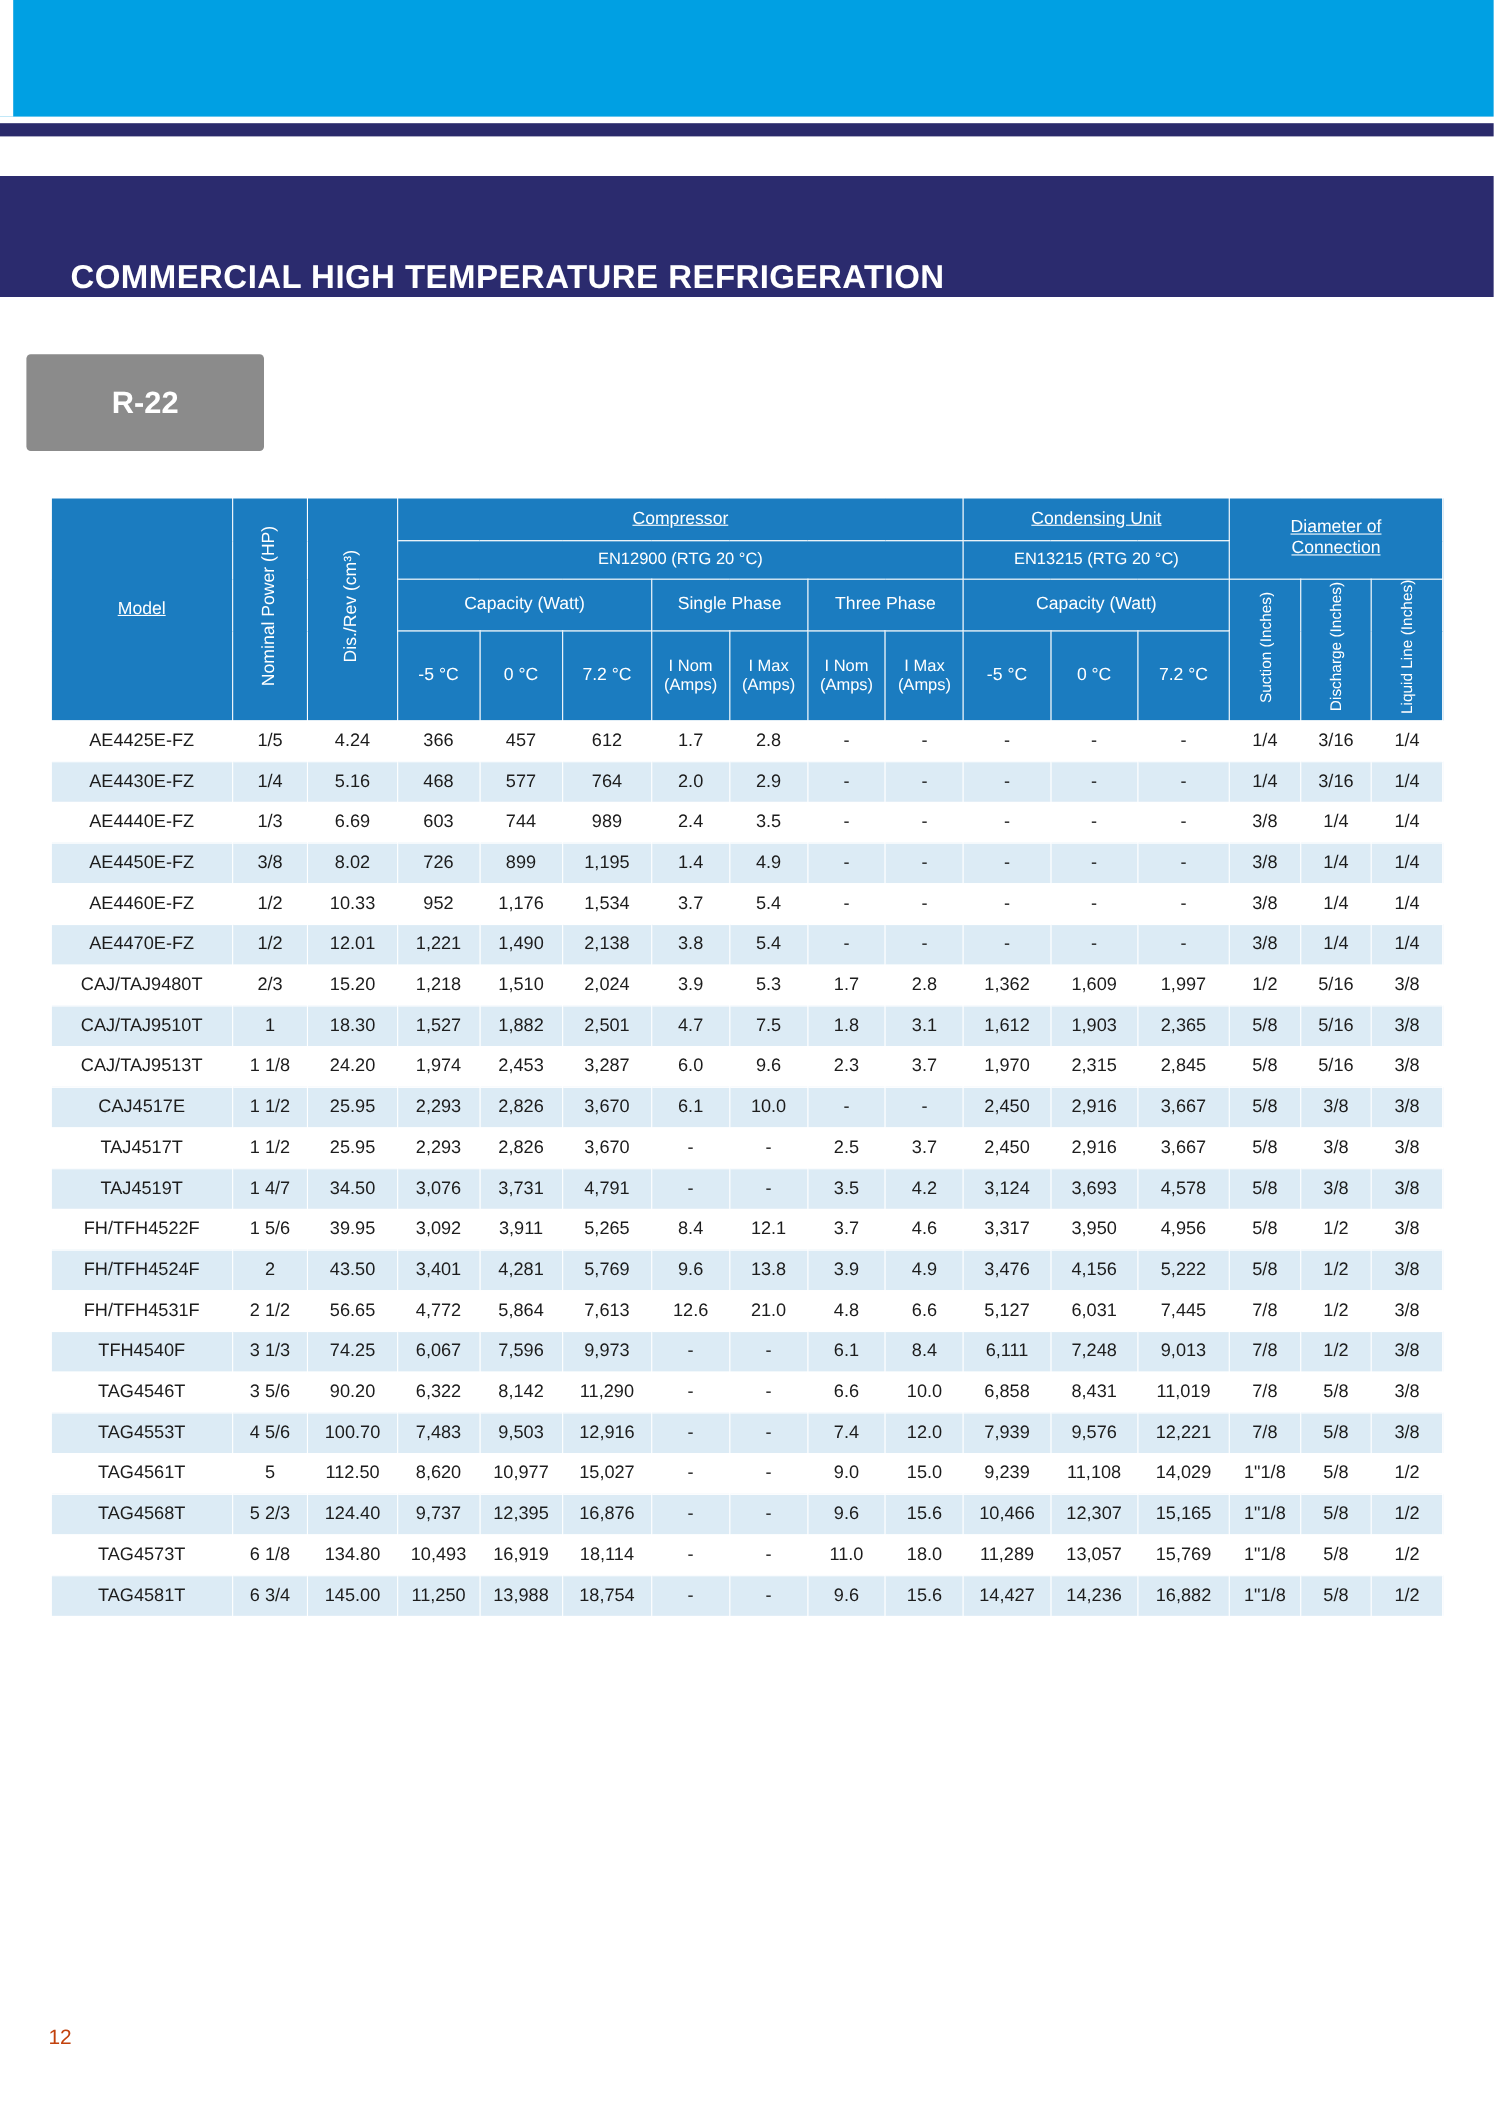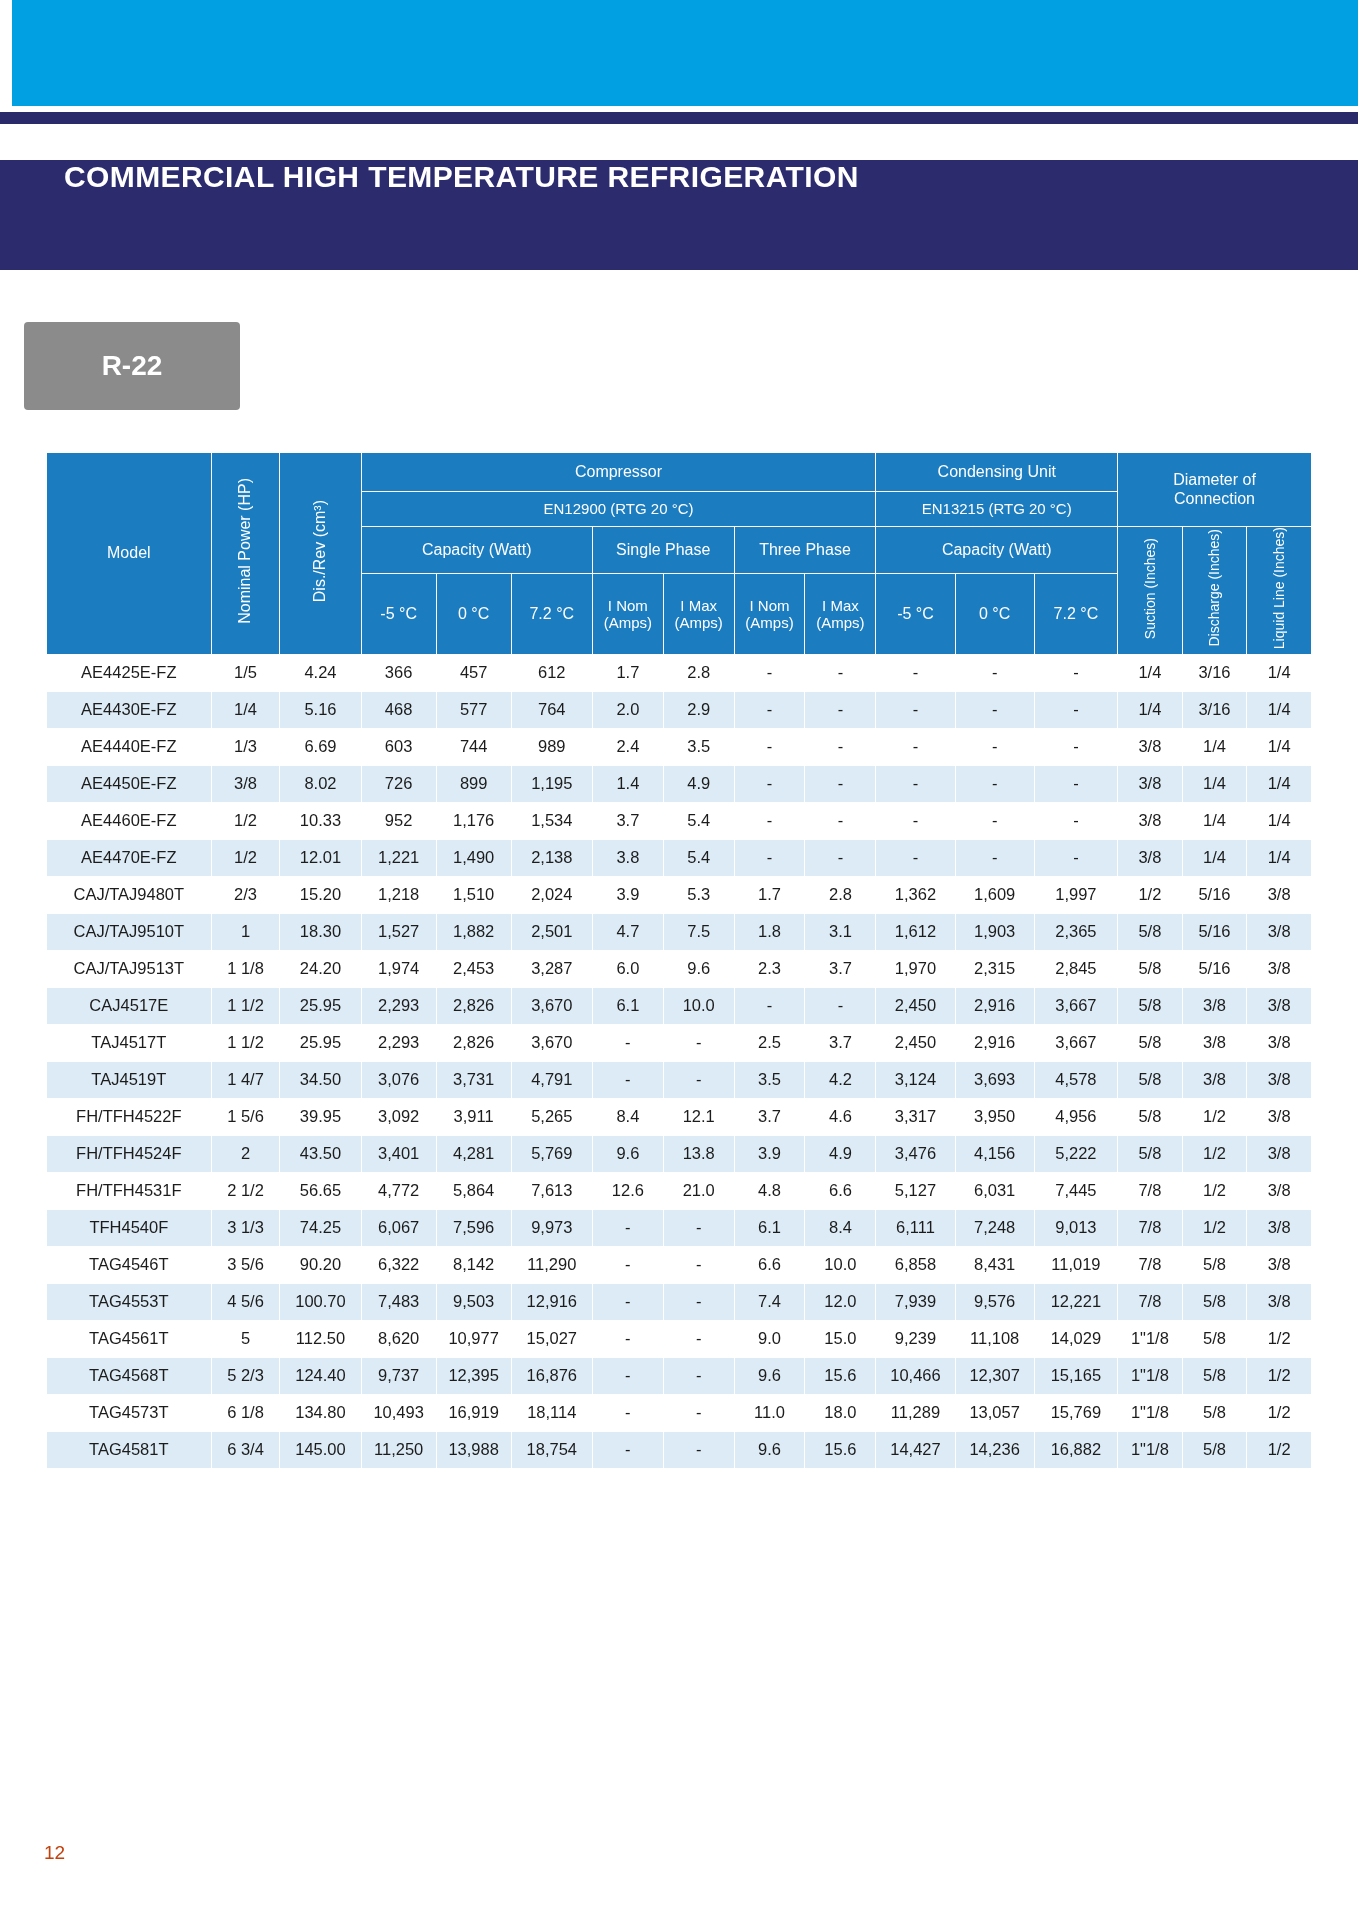--- a/index.html
+++ b/index.html
@@ -37,21 +37,21 @@
     height: 12px;
     background: #2a2a6b;
   }
   .title-band {
     position: absolute;
     top: 160px; left: 0;
     width: 100%;
     height: 110px;
     background: #2b2b6e;
     display: flex;
-    align-items: flex-start;
+    align-items: flex-end;
   }
   .title-band h1 {
     margin: 0;
     padding-left: 64px;
     color: #ffffff;
     font-size: 30px;
     font-weight: bold;
     letter-spacing: 0.4px;
   }
 
@@ -120,21 +120,21 @@
   tbody td {
     height: 36px;
     font-size: 16.5px;
     border: 1px solid #ffffff;
   }
   tbody tr.odd td { background: #ffffff; }
   tbody tr.even td { background: #dcebf5; }
   tbody td.model { font-size: 16.5px; }
 
   
-  tr.h1row th { height: 38px; }
+  tr.h1row th { height: 38px; text-decoration: underline; }
   tr.h2row th { height: 34px; }
   tr.h3row th { height: 38px; }
   tr.h4row th { height: 66px; }
 
   
   .page-number {
     position: absolute;
     left: 44px;
     top: 1842px;
     font-size: 19px;

